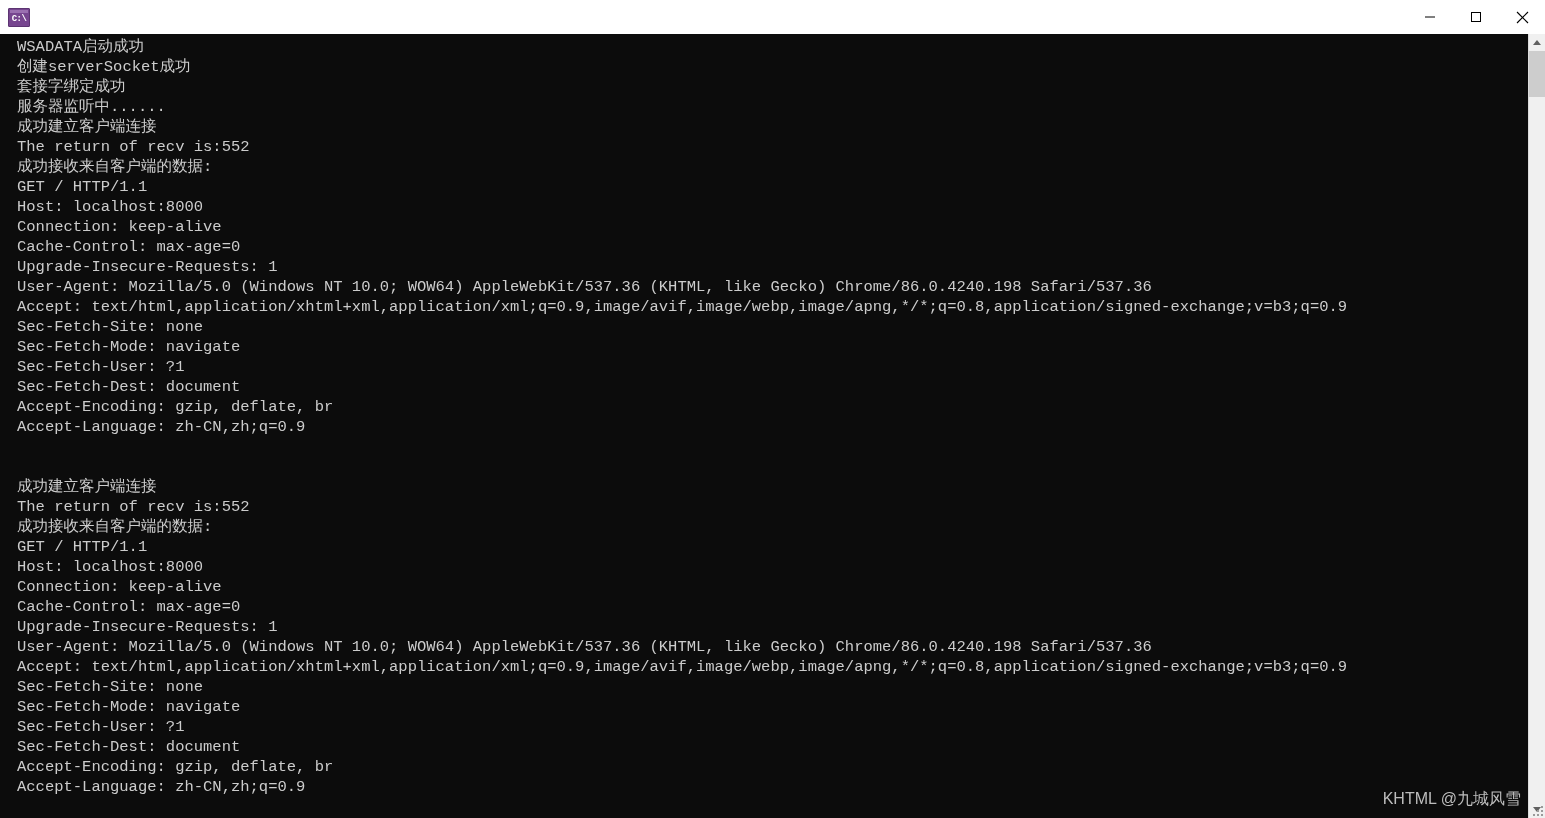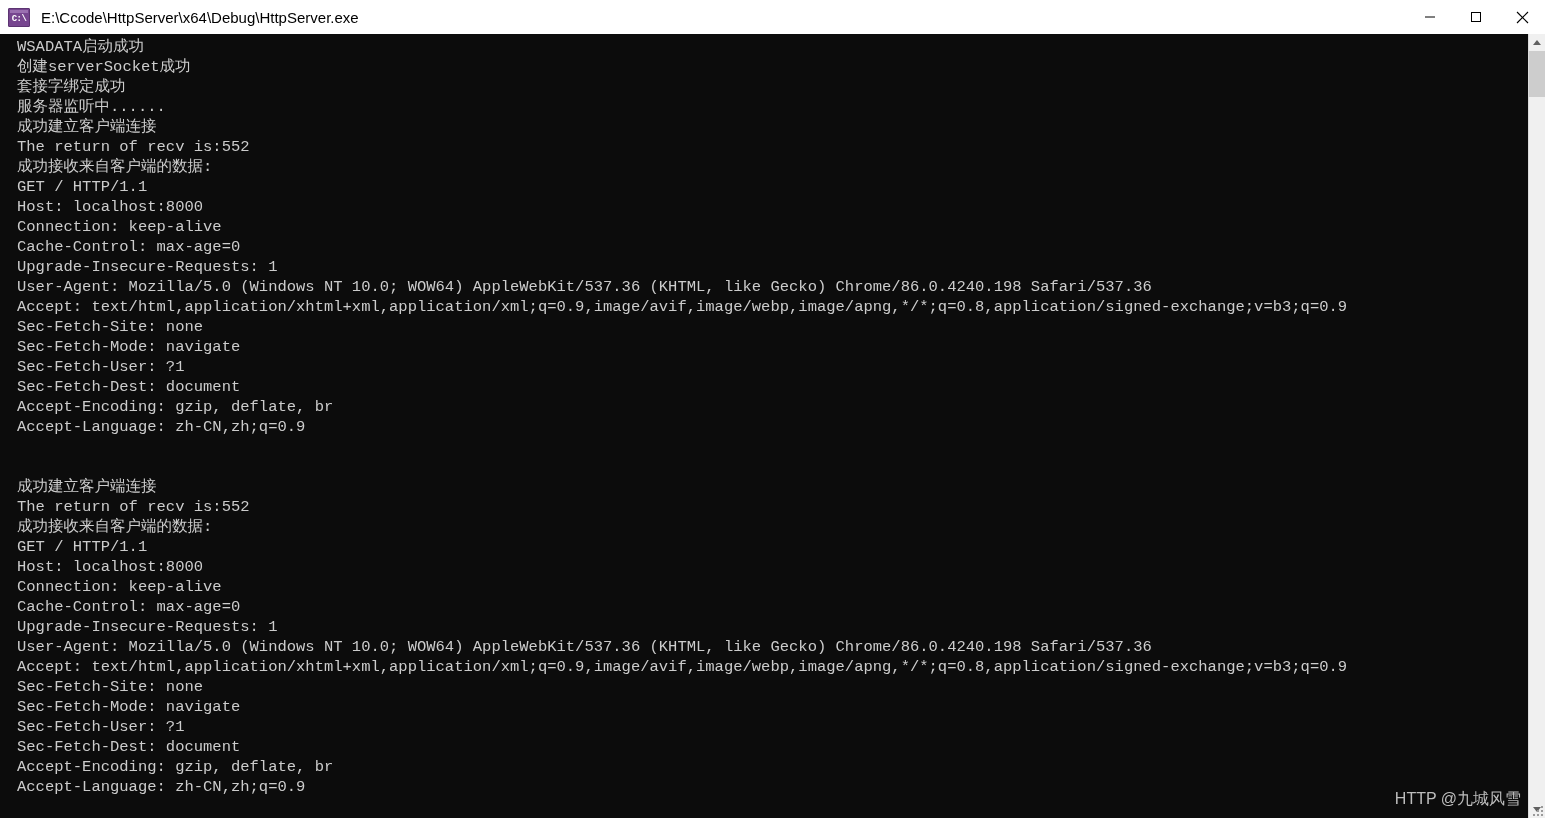--- a/index.html
+++ b/index.html
@@ -198,21 +198,20 @@
 </head>
 <body>
 
 <div class="window">
 
   <div class="titlebar">
     <div class="title-left">
       <span class="app-icon">
         <span class="app-icon-glyph">C:\</span>
       </span>
-      <span class="title-text">E:\Ccode\HttpServer\x64\Debug\HttpServer.exe</span>
     </div>
     <div class="title-controls">
       <div class="ctrl">
         <svg width="12" height="12" viewBox="0 0 12 12">
           <line x1="1" y1="6" x2="11" y2="6" stroke="#000000" stroke-width="1"></line>
         </svg>
       </div>
       <div class="ctrl">
         <svg width="12" height="12" viewBox="0 0 12 12">
           <rect x="1.5" y="1.5" width="9" height="9" fill="none" stroke="#000000" stroke-width="1"></rect>
@@ -235,21 +234,21 @@
         <span class="sb-arrow up"></span>
       </div>
       <div class="sb-track">
         <div class="sb-thumb"></div>
       </div>
       <div class="sb-btn">
         <span class="sb-arrow down"></span>
       </div>
     </div>
 
-    <div class="watermark">HTTP @九城风雪</div>
+    <div class="watermark">KHTML @九城风雪</div>
   </div>
 
   <div class="resize-grip">
     <i style="right:0px; bottom:0px;"></i>
     <i style="right:4px; bottom:0px;"></i>
     <i style="right:8px; bottom:0px;"></i>
     <i style="right:0px; bottom:4px;"></i>
     <i style="right:4px; bottom:4px;"></i>
     <i style="right:0px; bottom:8px;"></i>
   </div>

